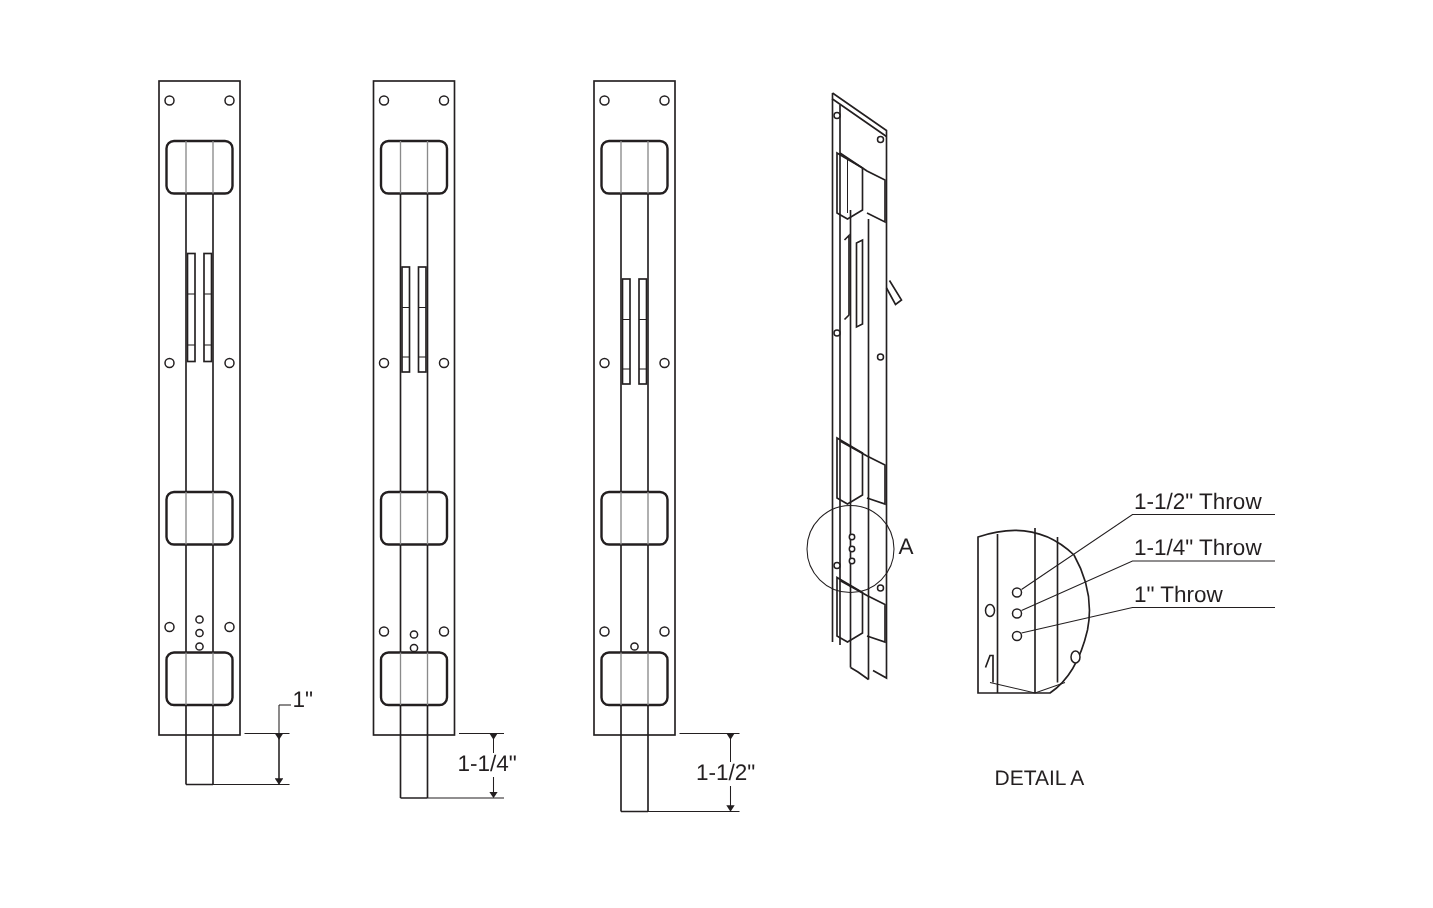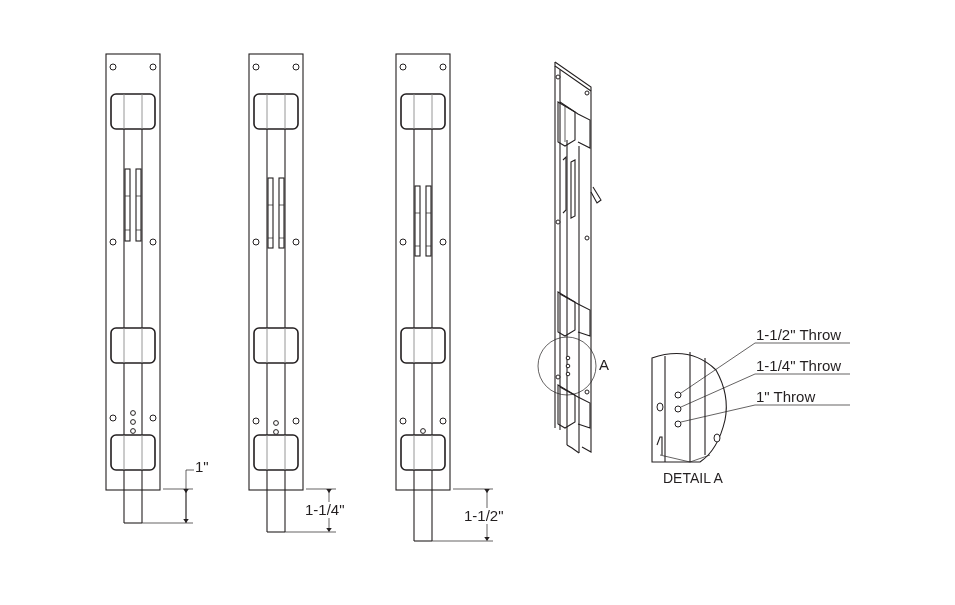--- a/index.html
+++ b/index.html
@@ -190,13 +190,13 @@
 <div class="dim" style="left:195px;top:459px;">1"</div>
 <div class="dim" style="left:305px;top:502px;">1-1/4"</div>
 <div class="dim" style="left:464px;top:508px;">1-1/2"</div>
 
 <div class="lbl" style="left:599px;top:356px;">A</div>
 
 <div class="lbl" style="left:756px;top:326px;">1-1/2" Throw</div>
 <div class="lbl" style="left:756px;top:357px;">1-1/4" Throw</div>
 <div class="lbl" style="left:756px;top:388px;">1" Throw</div>
 
-<div class="lbl" style="left:663px;top:470px;font-size:14px;">DETAIL A</div>
+<div class="lbl" style="left:663px;top:510px;font-size:14px;">DETAIL A</div>
 
 </body></html>

